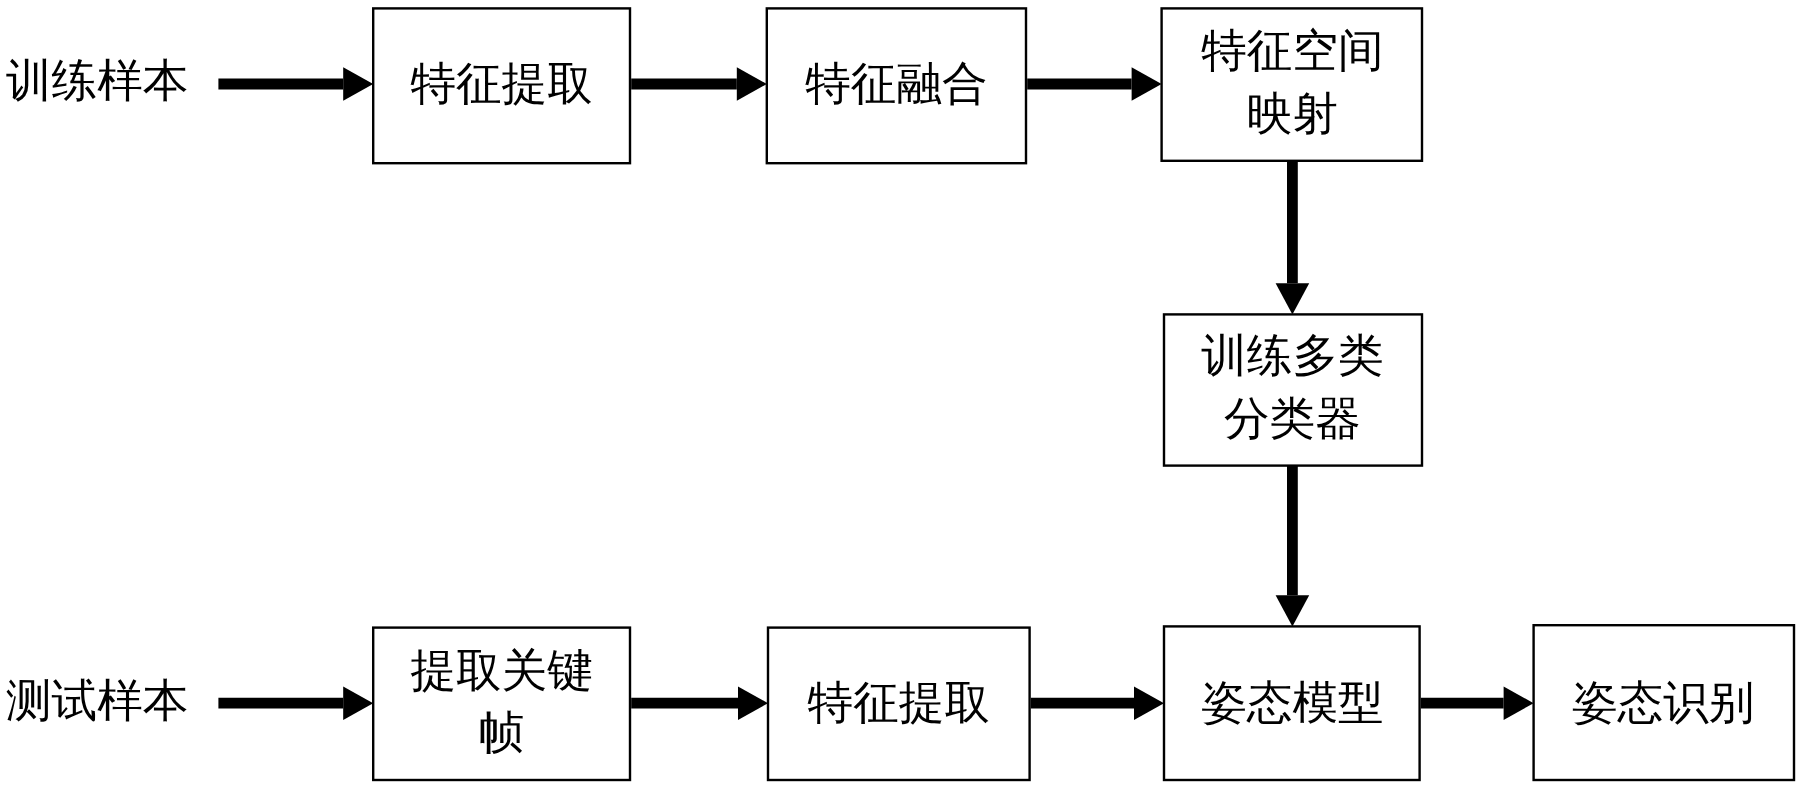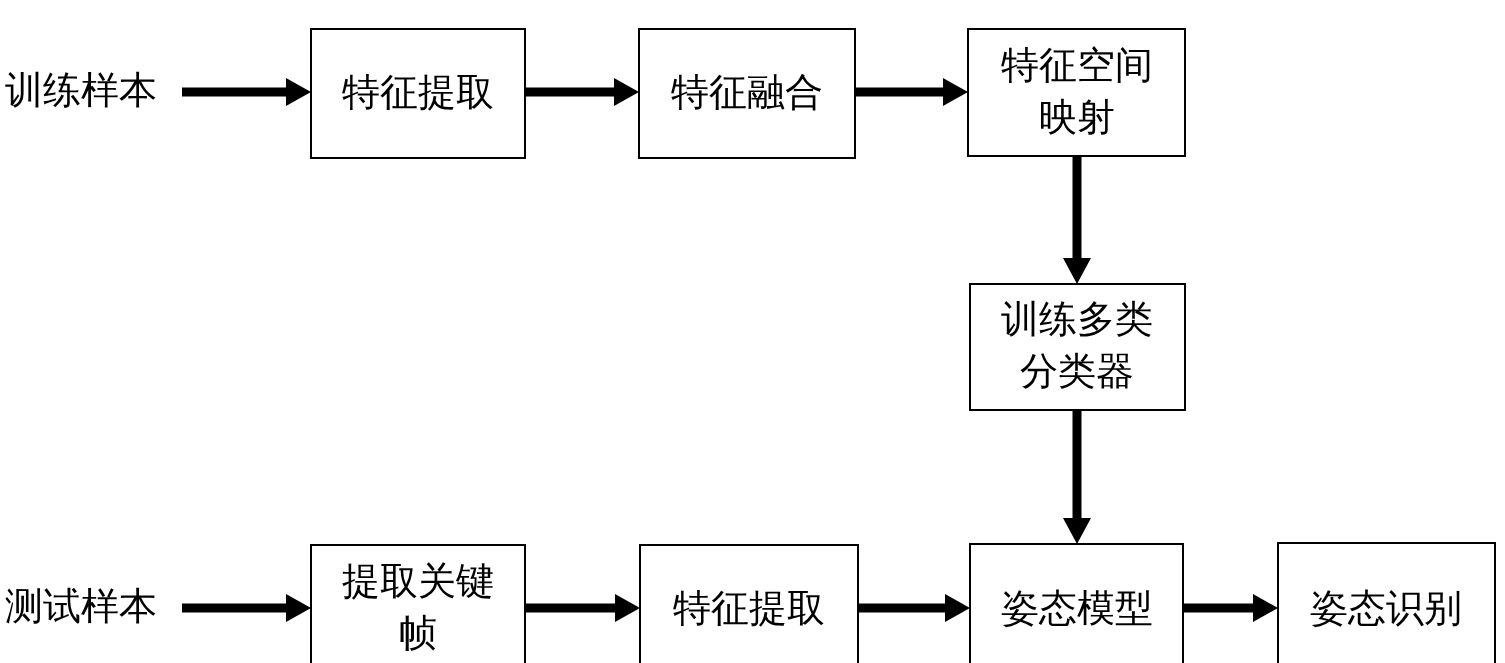--- a/index.html
+++ b/index.html
@@ -11,21 +11,20 @@
     width: 1505px;
     height: 663px;
     font-family: "DejaVu Sans", "Liberation Sans", sans-serif;
     overflow: hidden;
   }
   #flowchart-root {
     position: relative;
     width: 1505px;
     height: 536px;
     background: #ffffff;
-    margin-top: 22px;
   }
   svg.diagram-canvas {
     position: absolute;
     top: 0;
     left: 0;
     width: 1505px;
     height: 663px;
     display: block;
   }
   .node-box {

